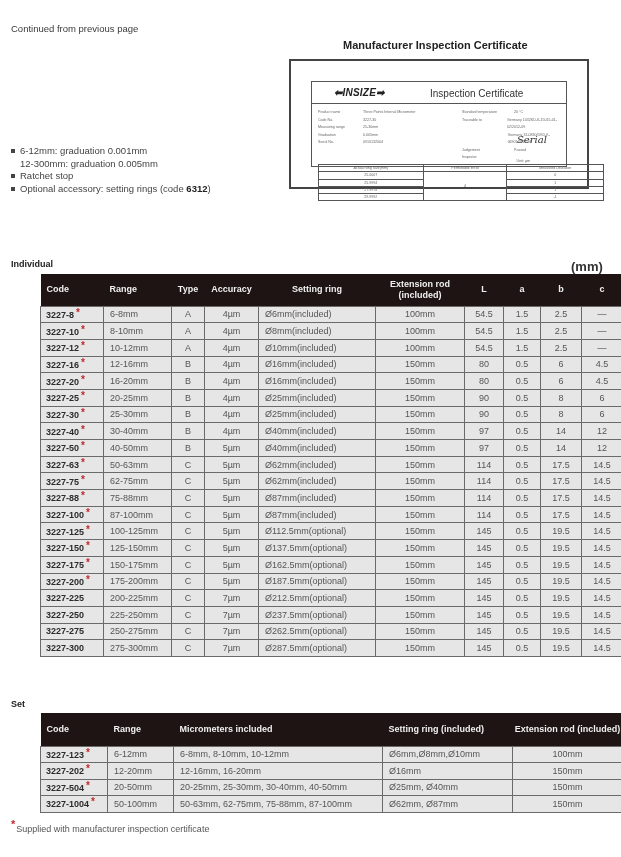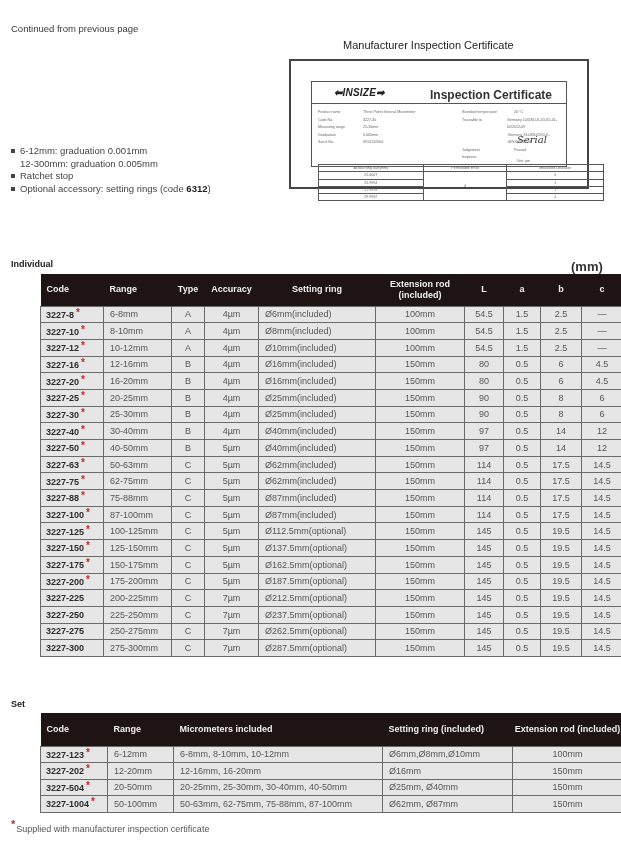--- a/index.html
+++ b/index.html
@@ -6,26 +6,26 @@
   html, body { width: 621px; height: 857px; background: #ffffff; overflow: hidden; }
   body { position: relative; font-family: "Liberation Sans", sans-serif; color: #333; }
 
   .continued { position: absolute; left: 11px; top: 23px; font-size: 9.5px; color: #3a3a3a; }
 
   .features { position: absolute; left: 11px; top: 145px; font-size: 9.5px; color: #444; line-height: 12.5px; list-style: none; }
   .features li { position: relative; padding-left: 9px; }
   .features li.bullet::before { content: ""; position: absolute; left: 0; top: 4px; width: 4px; height: 4px; background: #444; }
   .features b { color: #222; }
 
-  .cert-title { position: absolute; left: 343px; top: 39px; font-size: 11px; font-weight: normal; color: #222; text-align: center; }
+  .cert-title { position: absolute; left: 343px; top: 39px; font-size: 11px; font-weight: bold; color: #222; text-align: center; }
   .cert { position: absolute; left: 289px; top: 59px; width: 300px; height: 130px; border: 2px solid #444; padding: 20px; background: #fff; }
   .cert-inner { width: 100%; height: 100%; border: 1px solid #555; position: relative; }
   .cert-head { height: 22px; border-bottom: 1px solid #555; position: relative; }
   .cert-logo { position: absolute; left: 22px; top: 5px; font-size: 10px; font-weight: bold; font-style: italic; color: #222; letter-spacing: 0.2px; }
-  .cert-htitle { position: absolute; left: 118px; top: 6px; font-size: 12px; color: #333; font-weight: bold; }
+  .cert-htitle { position: absolute; left: 118px; top: 6px; font-size: 10px; color: #333; }
   .cert-fields { position: absolute; left: 6px; top: 27px; font-size: 3.6px; color: #666; line-height: 7.5px; }
   .cert-fields .row { display: flex; }
   .cert-fields .k { width: 45px; }
   .cert-fields2 { position: absolute; left: 150px; top: 27px; font-size: 3.6px; color: #666; line-height: 7.5px; }
   .cert-fields2 .row { display: flex; }
   .cert-fields2 .k { width: 52px; }
   .cert-sign { position: absolute; left: 205px; top: 52px; font-size: 10px; font-style: italic; font-family: "DejaVu Serif", serif; color: #333; }
   .cert-unit { position: absolute; right: 36px; top: 77px; font-size: 3.6px; color: #666; }
   .cert-table { position: absolute; left: 6px; top: 82px; width: 286px; border-collapse: collapse; font-size: 3.6px; color: #666; }
   .cert-table td, .cert-table th { border: 0.8px solid #555; height: 7.3px; text-align: center; font-weight: normal; padding: 0; }

